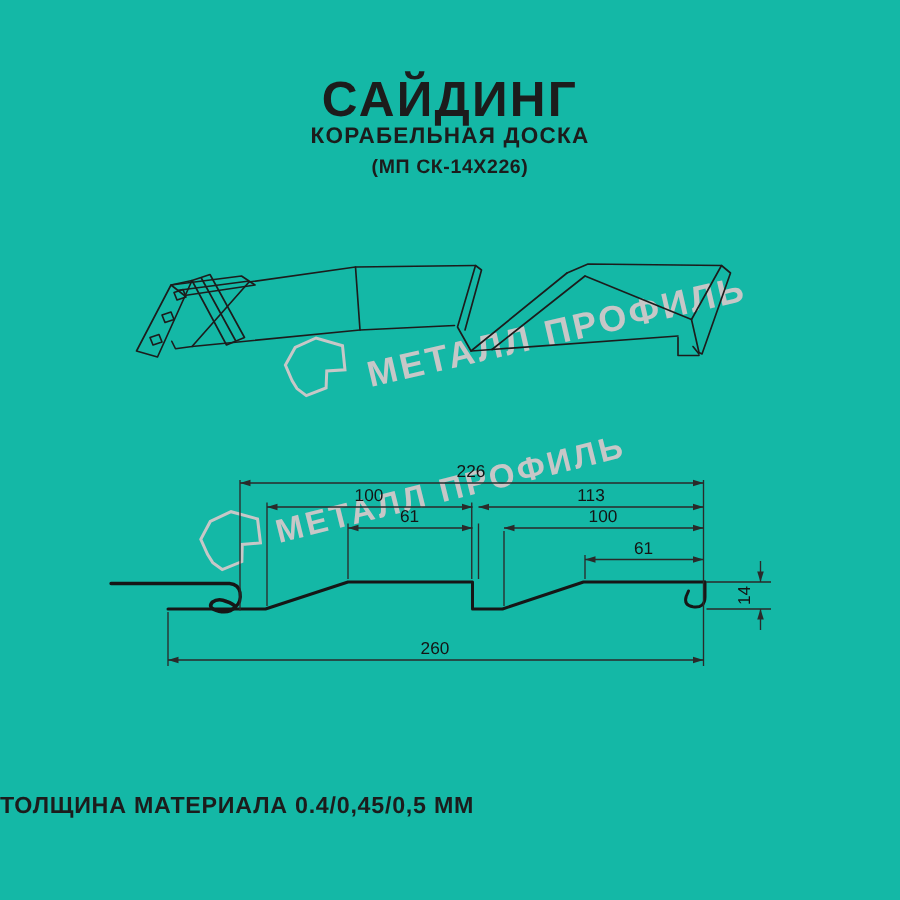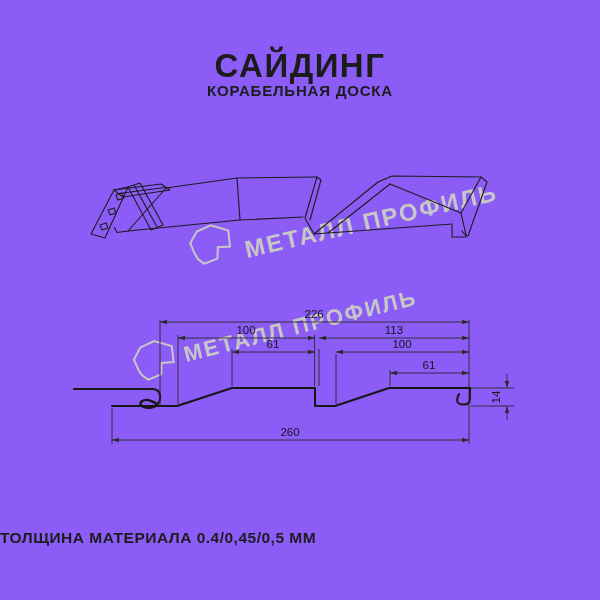--- a/index.html
+++ b/index.html
@@ -2,38 +2,39 @@
 <html><head>
 <meta charset="utf-8">
 <style>
   html,body{margin:0;padding:0;}
   body{
     width:600px;height:600px;background:#ffffff;
     font-family:"Liberation Sans", sans-serif;
     position:relative;overflow:hidden;
     -webkit-font-smoothing:antialiased;
   }
-  .page{position:absolute;inset:0;background:#8b5cf6;}
+  .page{position:absolute;inset:0;background:#14b8a6;}
   .hdr{position:absolute;left:0;width:600px;text-align:center;color:#1c1c1c;}
   .hdr-title{top:47px;font-size:33px;font-weight:700;letter-spacing:1.5px;}
   .hdr-sub{top:82px;font-size:15px;font-weight:600;letter-spacing:0.8px;}
   .hdr-model{top:103px;font-size:13px;font-weight:600;letter-spacing:0.4px;}
   .ftr{position:absolute;left:0;top:529px;width:600px;
        font-size:15.5px;font-weight:600;letter-spacing:0.5px;color:#1c1c1c;}
   svg.draw{position:absolute;left:0;top:0;}
   .wm-text{font-weight:700;fill:#c7c7c7;}
   .dim-num{font-size:11.5px;fill:#141414;}
 </style>
 </head>
 <body>
 
 <div class="page">
 
   <div class="hdr hdr-title">САЙДИНГ</div>
   <div class="hdr hdr-sub">КОРАБЕЛЬНАЯ ДОСКА</div>
+  <div class="hdr hdr-model">(МП СК-14Х226)</div>
 
   <svg class="draw" width="600" height="600" viewBox="0 0 600 600">
 
     <g>
       <g transform="translate(247,258) rotate(-13)">
         <path d="M-50,-16 L-52,-27 L-43,-37 L-28,-40 L-12,-31 L-14,-15 L-26,-17 L-29,-6 L-43,-4 L-48,-10 Z" fill="none" stroke="#c7c7c7" stroke-width="2"></path>
         <text class="wm-text" x="0" y="0" font-size="24" letter-spacing="2">МЕТАЛЛ ПРОФИЛЬ</text>
       </g>
     </g>
 

